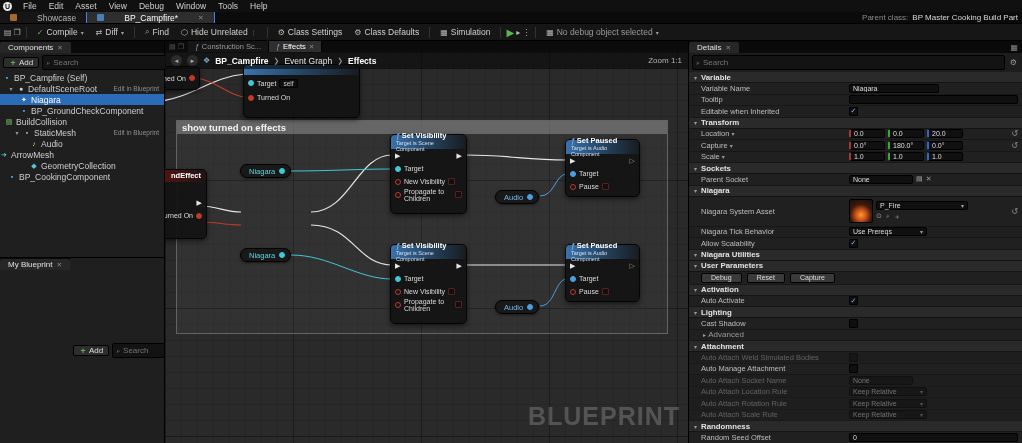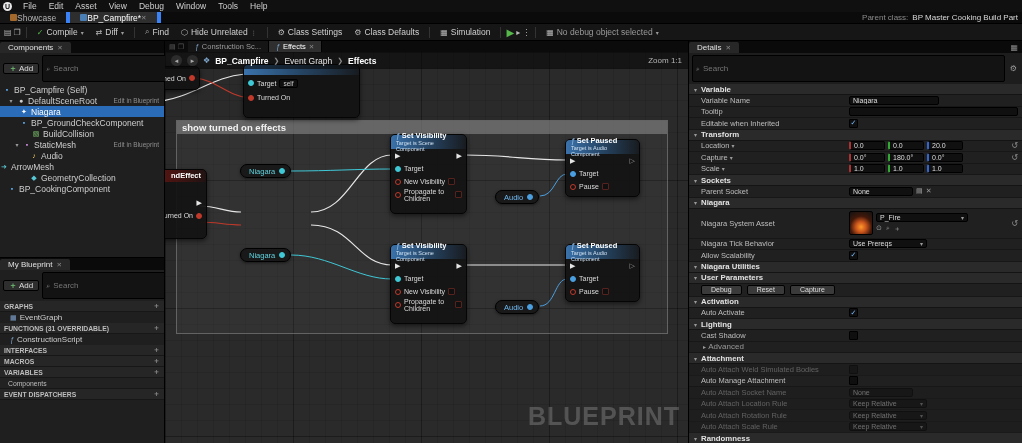--- a/index.html
+++ b/index.html
@@ -3,21 +3,21 @@
 <meta charset="utf-8">
 <style>
 *{box-sizing:border-box;margin:0;padding:0;font-family:"Liberation Sans","DejaVu Sans",sans-serif;}
 body{background:#000;}
 .app{position:relative;width:1022px;height:443px;background:#1a1a1a;color:#c8c8c8;overflow:hidden;font-size:9px;}
 
 .menubar{height:12px;background:#101010;display:flex;align-items:center;gap:0;padding-left:3px;font-size:8.5px;color:#cfcfcf;}
 .uelogo{width:9px;height:9px;border-radius:50%;background:#e8e8e8;color:#111;font-size:7px;font-weight:bold;display:flex;align-items:center;justify-content:center;margin-right:5px;}
 .menu-item{padding:0 6px;cursor:default;}
 .tabbar{height:12px;background:#0b0b0b;display:flex;align-items:stretch;font-size:8.5px;border-bottom:1px solid #000;}
-.doc-tab{display:flex;align-items:center;gap:0;padding:0 10px;background:#161616;border-right:4px solid #3b82f6;color:#b5b5b5;}
+.doc-tab{display:flex;align-items:center;gap:20px;padding:0 10px;background:#161616;border-right:1px solid #3b82f6;color:#b5b5b5;}
 .doc-tab.active{background:#2e2e2e;color:#fff;}
 .tabicon{width:7px;height:7px;border-radius:1px;display:inline-block;}
 .parentclass{margin-left:auto;display:flex;align-items:center;gap:4px;padding-right:4px;font-size:8px;}
 .pc-label{color:#8a8a8a;}.pc-value{color:#d8d8d8;}
 .toolbar{height:17px;background:#161616;display:flex;align-items:center;gap:2px;padding:0 4px;font-size:8.5px;border-bottom:1px solid #000;color:#d0d0d0;}
 .tbtn{display:flex;align-items:center;gap:3px;padding:1px 5px;border-radius:2px;}
 .ticon{font-size:8px;color:#b9b9b9;}
 .green{color:#56b84b;}
 .sep{width:1px;height:11px;background:#333;margin:0 3px;}
 .caret{font-size:6px;color:#9a9a9a;}
@@ -25,34 +25,34 @@
 .main{position:absolute;top:41px;left:0;right:0;bottom:0;display:flex;}
 .left{width:165px;display:flex;flex-direction:column;border-right:1px solid #000;background:#1f1f1f;}
 .right{width:334px;background:#1d1d1d;display:flex;flex-direction:column;border-left:1px solid #000;}
 .center{flex:1;display:flex;flex-direction:column;min-width:0;}
 .panel-tabs{height:12px;background:#0a0a0a;display:flex;align-items:stretch;font-size:8px;flex:none;}
 .panel-tab{display:flex;align-items:center;gap:4px;padding:0 8px;background:#272727;color:#e0e0e0;border-radius:2px 2px 0 0;margin-top:1px;}
 .closex{color:#8a8a8a;font-size:6.5px;}
 .panel-toolbar{display:flex;gap:3px;align-items:center;padding:2px 3px;flex:none;}
 .add-btn{display:flex;align-items:center;gap:2px;background:#2e2e2e;border:1px solid #000;border-radius:2px;padding:0 5px;height:11px;font-size:8px;color:#ddd;}
 .add-btn .plus{color:#6fbf73;font-weight:bold;}
-.searchbox{flex:1;display:flex;align-items:center;gap:3px;background:#131313;border:1px solid #000;border-radius:2px;height:27px;padding:0 3px;color:#777;}
+.searchbox{flex:1;display:flex;align-items:center;gap:3px;background:#131313;border:1px solid #000;border-radius:2px;height:15px;padding:0 3px;color:#777;}
 .searchbox input{flex:1;background:transparent;border:none;outline:none;color:#bbb;font-size:8px;min-width:0;}
 .sicon{font-size:7px;color:#8a8a8a;}
 .gearbtn{font-size:8px;color:#9a9a9a;padding:0 2px;}
 
 .comp-panel{height:217px;display:flex;flex-direction:column;border-bottom:1px solid #000;}
 .tree{flex:1;overflow:hidden;}
 .tree-row{display:flex;align-items:center;gap:3px;height:11px;padding-right:2px;font-size:8.5px;color:#cfcfcf;}
 .tree-row.selected{background:#2b6cb8;color:#fff;}
 .tw{font-size:6px;color:#9a9a9a;width:6px;flex:none;text-align:center;}
 .cicon{font-size:7px;width:8px;flex:none;text-align:center;}
 .edit-link{margin-left:auto;color:#8f8f8f;font-size:6.5px;padding-right:3px;white-space:nowrap;}
 
-.mbp{flex:1;display:flex;flex-direction:column;overflow:hidden;}
+.mbp{flex:1;display:flex;flex-direction:row;overflow:hidden;}
 .mbp-sec{display:flex;align-items:center;height:11px;padding:0 4px;font-size:6.8px;font-weight:bold;color:#bdbdbd;background:#262626;border-bottom:1px solid #171717;flex:none;}
 .mbp-plus{margin-left:auto;color:#8a8a8a;font-size:7px;}
 .mbp-item{display:flex;align-items:center;gap:3px;height:11px;padding-left:10px;font-size:8px;color:#cfcfcf;flex:none;}
 .micon{font-size:7px;}
 
 .graph-tabs{height:11px;background:#0b0b0b;display:flex;align-items:stretch;font-size:7.5px;flex:none;}
 .gt-icons{display:flex;align-items:center;gap:2px;padding:0 4px;color:#555;font-size:7px;}
 .graph-tab{display:flex;align-items:center;gap:3px;padding:0 7px;background:#151515;color:#9a9a9a;border-right:1px solid #000;}
 .graph-tab.active{background:#2f2f2f;color:#fff;}
 .fn-glyph{color:#7fa8d0;font-style:italic;font-size:7px;}
@@ -226,21 +226,21 @@
             <span class="edit-link">Edit in Blueprint</span>
           </div>
           <div class="tree-row selected" style="padding-left:20px;">
             <span class="cicon" style="color:#fff;">✦</span>
             <span>Niagara</span>
           </div>
           <div class="tree-row" style="padding-left:20px;">
             <span class="cicon" style="color:#5aa7e8;">▪</span>
             <span>BP_GroundCheckComponent</span>
           </div>
-          <div class="tree-row" style="padding-left:32px;">
+          <div class="tree-row" style="padding-left:5px;">
             <span class="cicon" style="color:#7ec46a;">▧</span>
             <span>BuildCollision</span>
           </div>
           <div class="tree-row" style="padding-left:14px;">
             <span class="tw">▾</span>
             <span class="cicon" style="color:#c88ad8;">▪</span>
             <span>StaticMesh</span>
             <span class="edit-link">Edit in Blueprint</span>
           </div>
           <div class="tree-row" style="padding-left:30px;">

